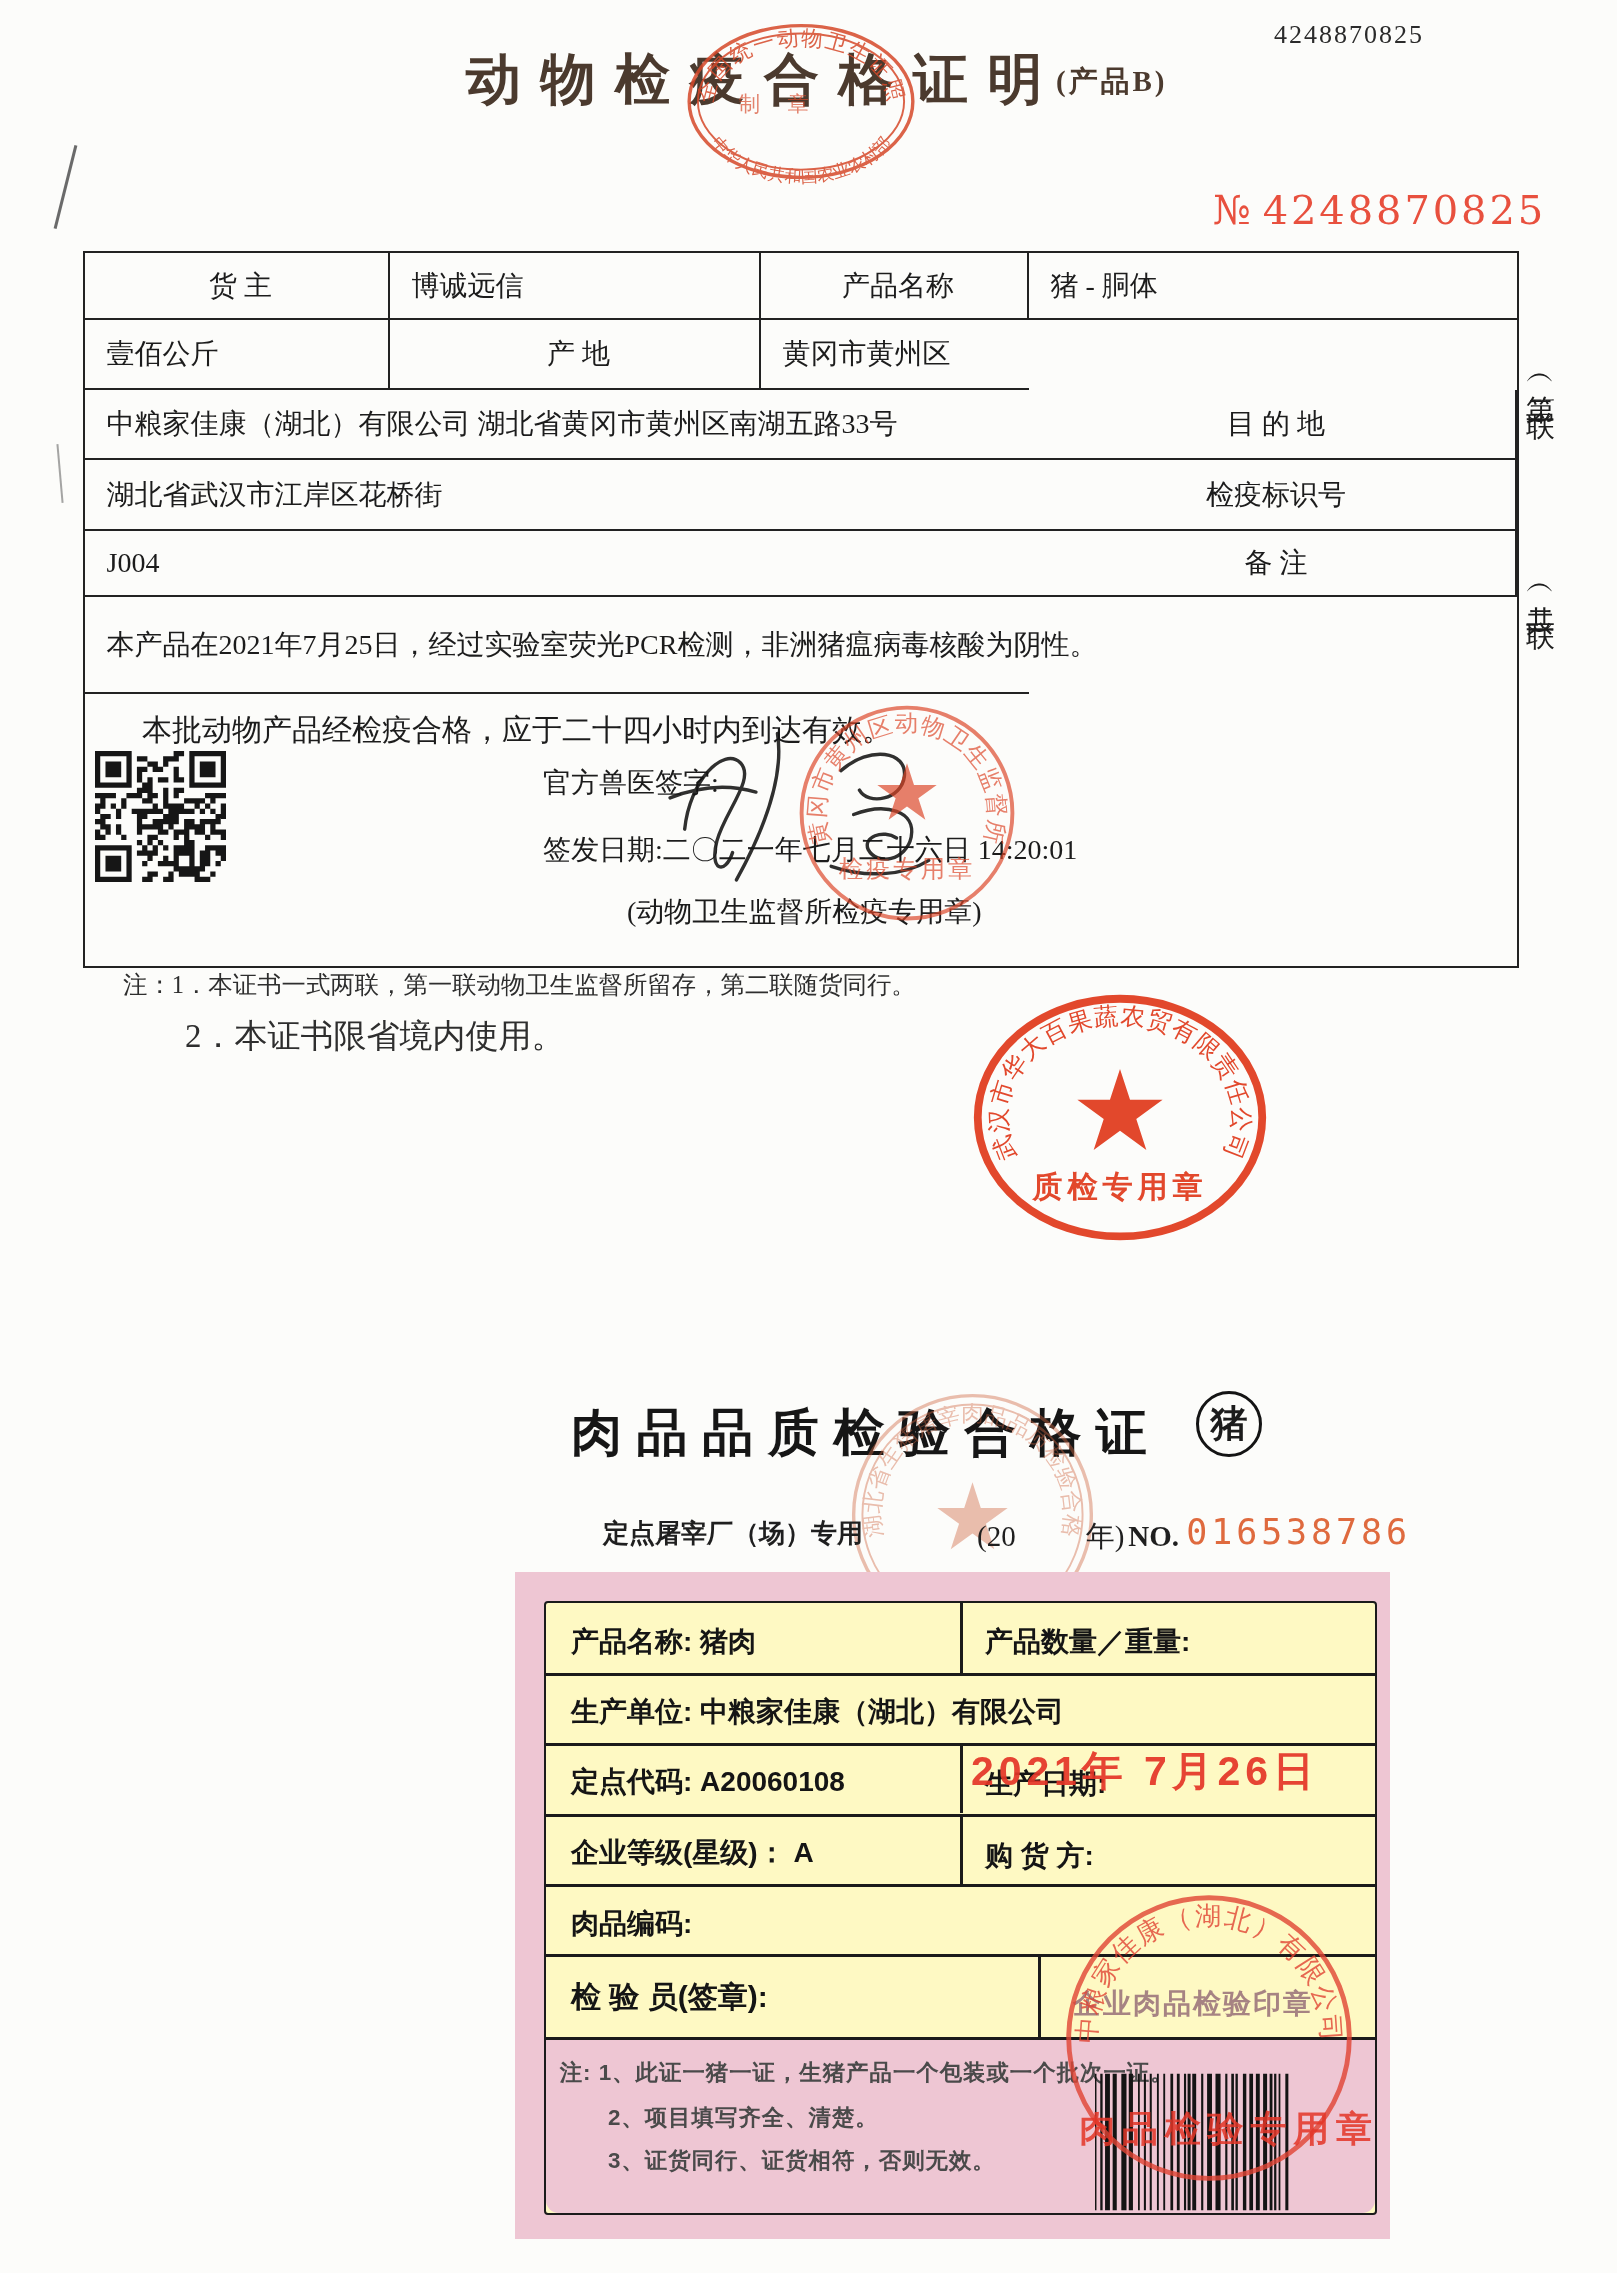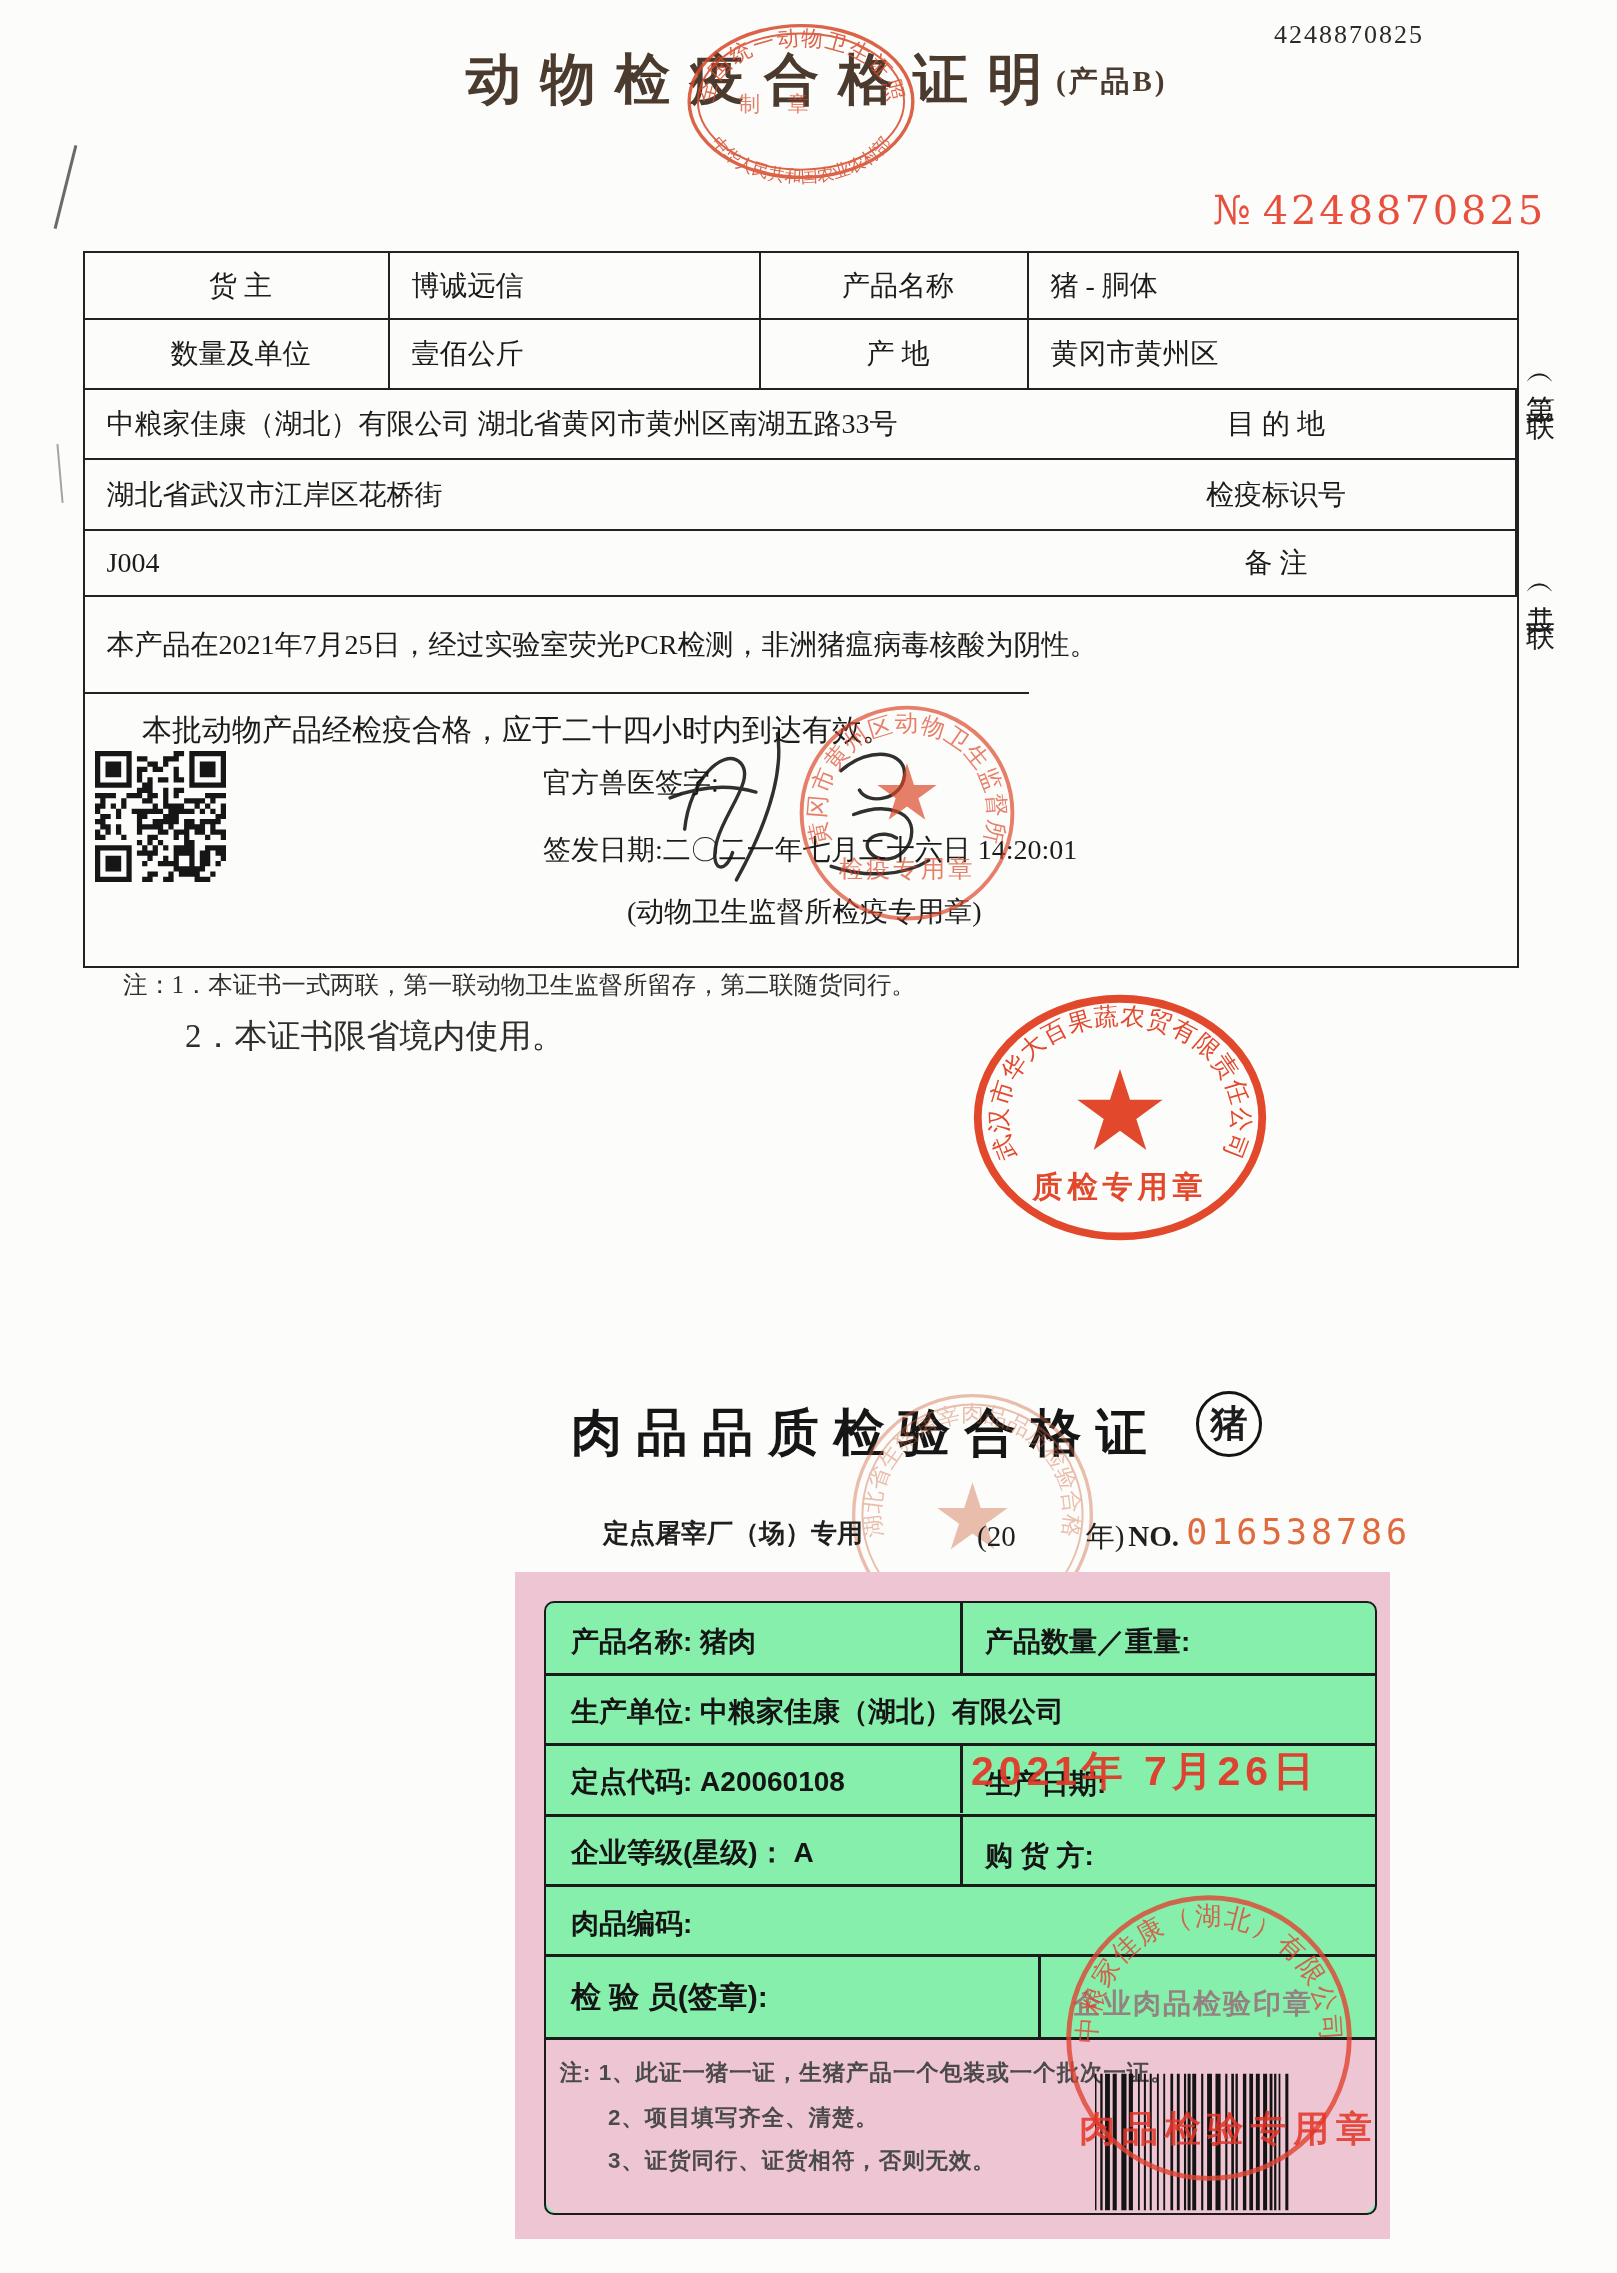--- a/index.html
+++ b/index.html
@@ -38,22 +38,22 @@
   .c2-title{left:571px;top:1399px;font-size:51px;font-weight:bold;letter-spacing:14.6px;color:#161616;white-space:nowrap;}
   .c2-badge{left:1196px;top:1391px;width:60px;height:60px;border:3.4px solid #141414;border-radius:50%;
             display:flex;align-items:center;justify-content:center;font-size:37px;font-weight:bold;}
   .c2-sub{left:603px;top:1516px;font-size:26px;font-weight:bold;font-family:"Liberation Sans",sans-serif;color:#1f1f1f;}
   .c2-yearno{left:977px;top:1514px;font-size:29px;white-space:nowrap;color:#1f1f1f;}
   .c2-yearno .yclose{margin-left:70px;}
   .c2-yearno .nolab{margin-left:3.9px;font-weight:bold;}
   .c2-yearno .nodigits{font-family:"DejaVu Sans Mono",monospace;font-size:35px;letter-spacing:3.9px;
                        color:var(--orange_no,#df6a3e);position:relative;top:-2px;}
   .card{left:515px;top:1572px;width:875px;height:667px;background:var(--card_pink,#eec6d3);}
-  .ptable{left:544px;top:1601px;width:829px;height:610px;border:2.9px solid #1b1b1b;border-radius:10px;
-          background:#86efac;font-family:"Liberation Sans",sans-serif;font-weight:bold;color:#151515;}
+  .ptable{left:544px;top:1601px;width:829px;height:610px;border:2.9px solid #1b1b1b;border-radius:4px;
+          background:#fef9c3;font-family:"Liberation Sans",sans-serif;font-weight:bold;color:#151515;}
   .ptable .hline{position:absolute;left:0;right:0;height:2.9px;background:#1b1b1b;}
   .ptable .vline{position:absolute;width:2.9px;background:#1b1b1b;}
   .ptable .ftext{position:absolute;font-size:28px;white-space:nowrap;}
   .ptable .notesbg{position:absolute;left:0;right:0;top:434px;bottom:0;background:var(--card_pink,#eec6d3);
                    border-radius:0 0 12.7px 12.7px;}
   .ptable .note{position:absolute;font-size:22.4px;color:#4a4a4a;letter-spacing:1px;white-space:nowrap;}
   .seal-placeholder{color:rgba(150,110,120,.85);font-size:26px;letter-spacing:2px;}
   .date-stamp{left:971px;top:1744px;font-size:41px;font-weight:bold;font-family:"Liberation Sans",sans-serif;
               color:var(--date_red,#e43527);letter-spacing:4.9px;opacity:.92;white-space:nowrap;z-index:5;}
   .producer-seal-bottom{left:1068px;top:2105px;width:322px;font-size:36px;font-weight:bold;text-align:center;
@@ -89,21 +89,20 @@
 
   <div class="abs artifact" style="left:64px;top:144px;width:2.9px;height:86px;transform:rotate(14deg);opacity:.75;"></div>
   <div class="abs artifact" style="left:59px;top:444px;width:2px;height:59px;transform:rotate(-5deg);opacity:.45;"></div>
 
   <div class="abs t1">
     <div class="c lab">货 主</div>
     <div class="c val">博诚远信</div>
     <div class="c lab">产品名称</div>
     <div class="c val last">猪 - 胴体</div>
 
-    <div class="c lab">数量及单位</div>
     <div class="c val">壹佰公斤</div>
     <div class="c lab">产 地</div>
     <div class="c val last">黄冈市黄州区</div>
 
     <div class="c val s3 last">中粮家佳康（湖北）有限公司 湖北省黄冈市黄州区南湖五路33号</div>
 
     <div class="c lab">目 的 地</div>
     <div class="c val s3 last">湖北省武汉市江岸区花桥街</div>
 
     <div class="c lab">检疫标识号</div>

